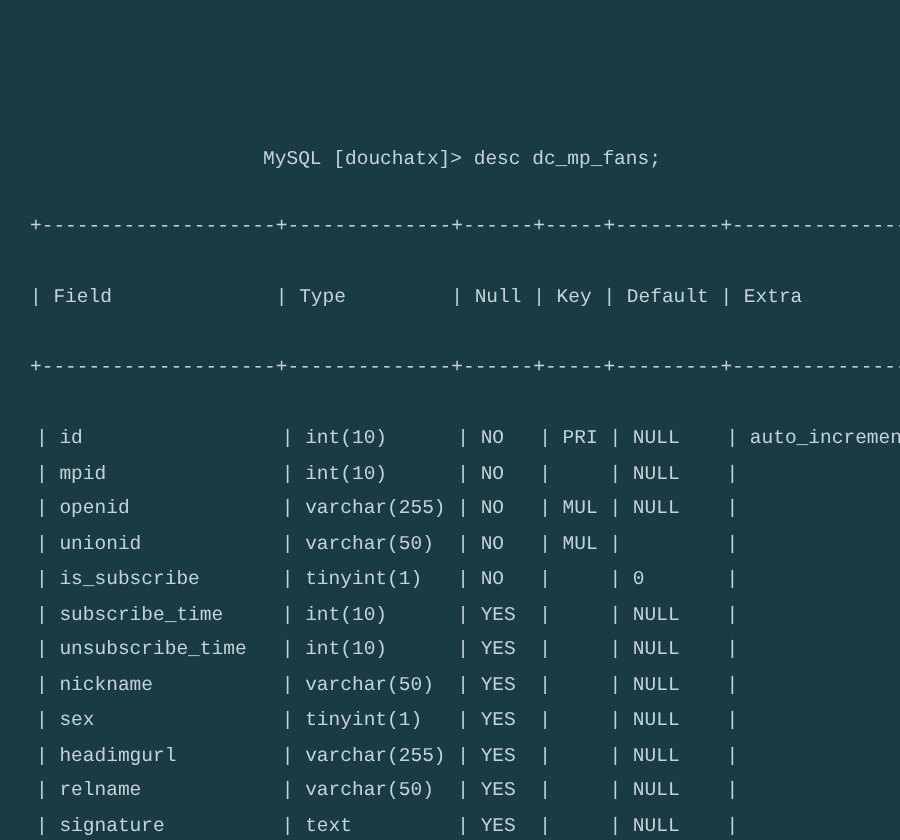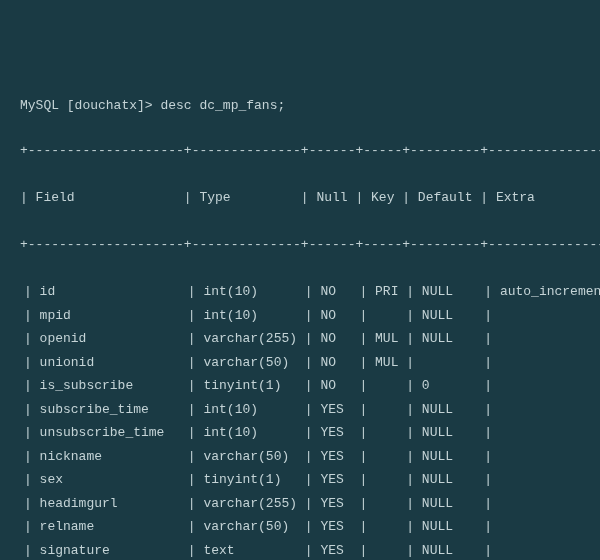--- a/index.html
+++ b/index.html
@@ -1,15 +1,15 @@
 <!DOCTYPE html>
 <html><head>
   <meta charset="utf-8">
   <style>
-    * { margin: 4px; padding: 0; box-sizing: border-box; }
+    * { margin: 4px; padding: 0; box-sizing: border-box; text-align: center; }
     body {
       background-color: #1a3a44;
       color: #c4d3d6;
       font-family: 'Consolas', 'Monaco', 'Courier New', monospace;
       font-size: 13px;
       line-height: 1.5;
       padding: 6px 8px;
       width: 600px;
       height: 560px;
       overflow: hidden;

